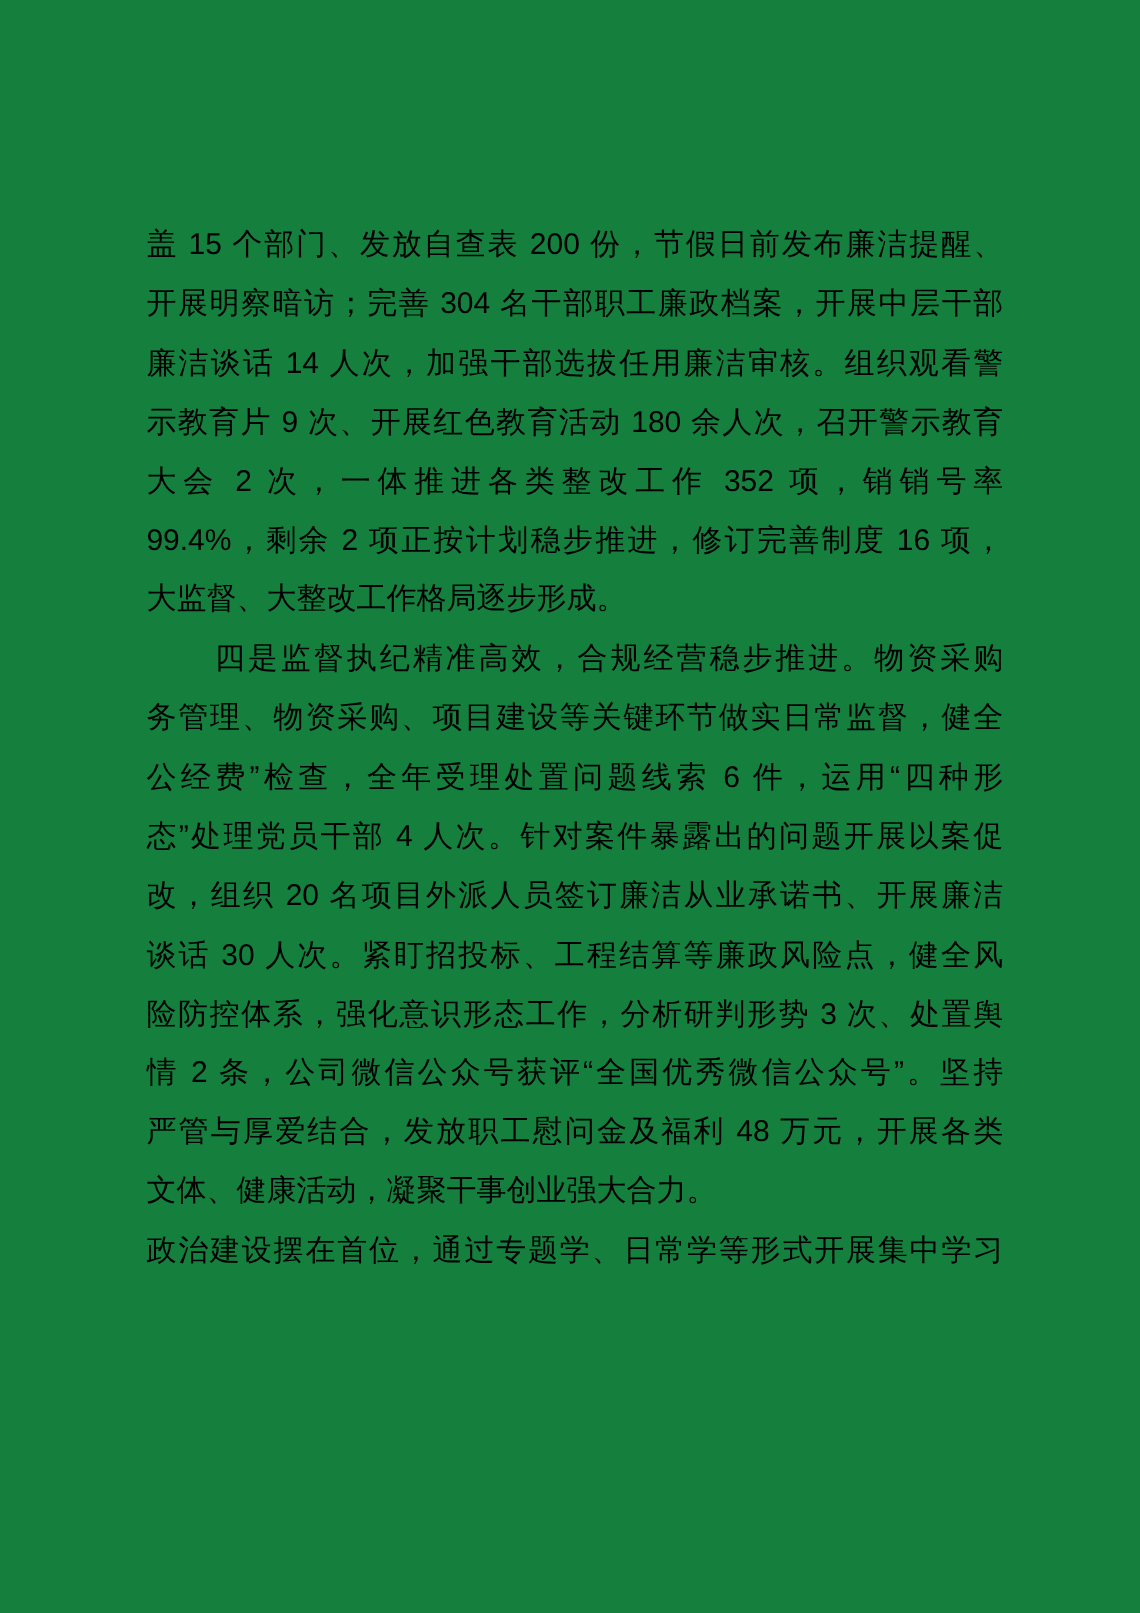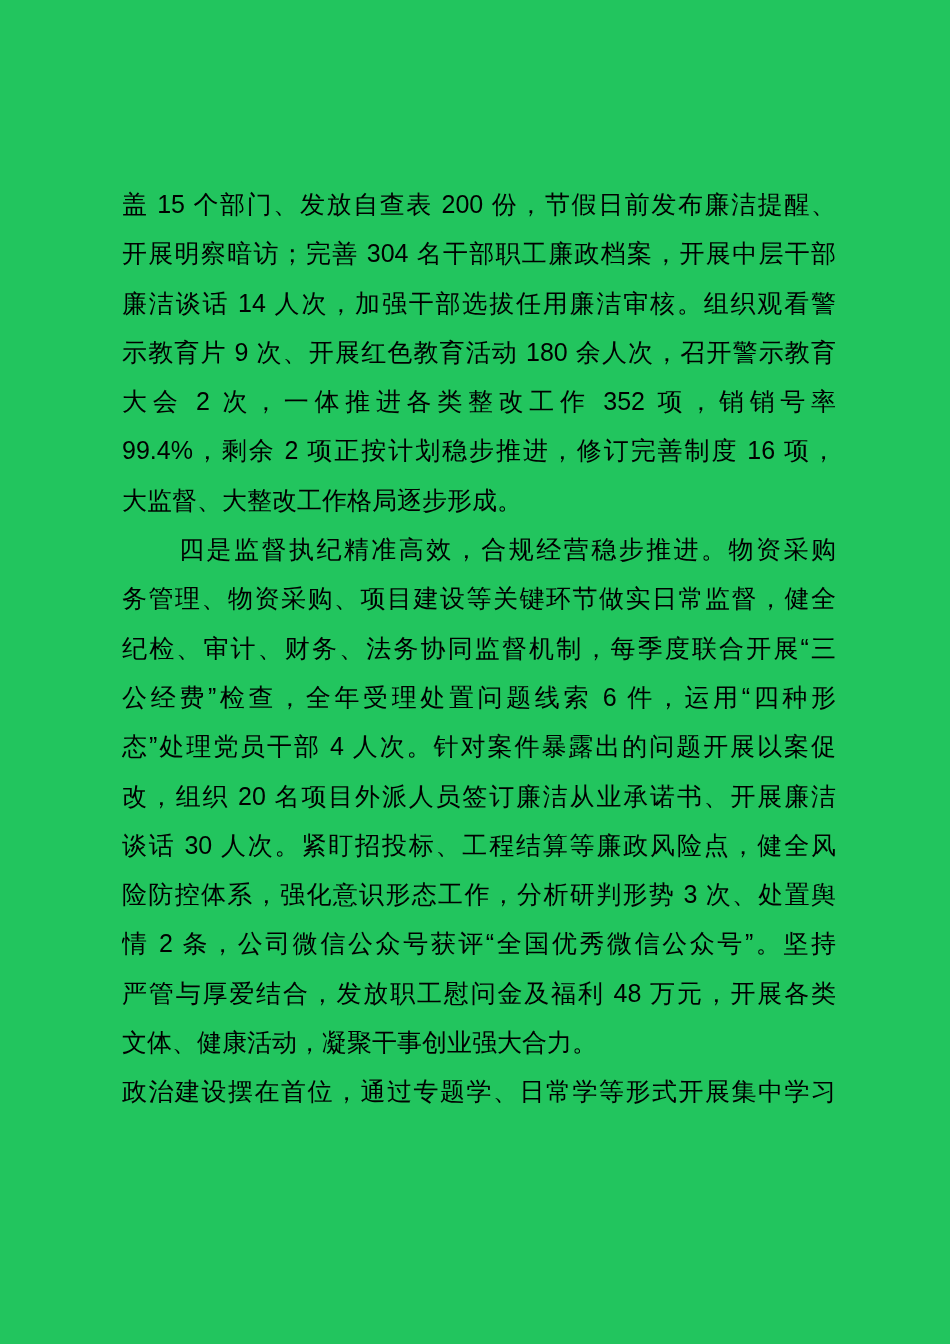--- a/index.html
+++ b/index.html
@@ -4,21 +4,21 @@
 <style>
   html, body {
     margin: 0;
     padding: 0;
     background: #ffffff;
   }
   .page {
     position: relative;
     width: 950px;
     height: 1344px;
-    background: #22c55e;
+    background: #15803d;
     overflow: hidden;
     font-family: "Liberation Sans", sans-serif;
   }
   .text-block {
     position: absolute;
     left: 122px;
     top: 180px;
     width: 714px;
     color: #000000;
     font-size: 25px;
@@ -31,20 +31,21 @@
   }
   .line {
     text-align: justify;
     text-align-last: justify;
     white-space: normal;
     overflow: hidden;
   }
   .line.short {
     text-align: right;
     text-align-last: left;
+    font-family: Liberation Mono, monospace;
   }
   .line.indent {
     padding-left: 57px;
   }
 </style>
 </head>
 <body>
 
 <div class="page">
   <div class="text-block" id="doc-body">
@@ -53,21 +54,20 @@
         <div class="line">开展明察暗访；完善 304 名干部职工廉政档案，开展中层干部</div>
         <div class="line">廉洁谈话 14 人次，加强干部选拔任用廉洁审核。组织观看警</div>
         <div class="line">示教育片 9 次、开展红色教育活动 180 余人次，召开警示教育</div>
         <div class="line">大会 2 次，一体推进各类整改工作 352 项，销销号率</div>
         <div class="line">99.4%，剩余 2 项正按计划稳步推进，修订完善制度 16 项，</div>
         <div class="line short">大监督、大整改工作格局逐步形成。</div>
       </div>
       <div class="paragraph">
         <div class="line indent">四是监督执纪精准高效，合规经营稳步推进。物资采购</div>
         <div class="line">务管理、物资采购、项目建设等关键环节做实日常监督，健全</div>
-        <div class="line">纪检、审计、财务、法务协同监督机制，每季度联合开展“三</div>
         <div class="line">公经费”检查，全年受理处置问题线索 6 件，运用“四种形</div>
         <div class="line">态”处理党员干部 4 人次。针对案件暴露出的问题开展以案促</div>
         <div class="line">改，组织 20 名项目外派人员签订廉洁从业承诺书、开展廉洁</div>
         <div class="line">谈话 30 人次。紧盯招投标、工程结算等廉政风险点，健全风</div>
         <div class="line">险防控体系，强化意识形态工作，分析研判形势 3 次、处置舆</div>
         <div class="line">情 2 条，公司微信公众号获评“全国优秀微信公众号”。坚持</div>
         <div class="line">严管与厚爱结合，发放职工慰问金及福利 48 万元，开展各类</div>
         <div class="line short">文体、健康活动，凝聚干事创业强大合力。</div>
       </div>
       <div class="paragraph">

